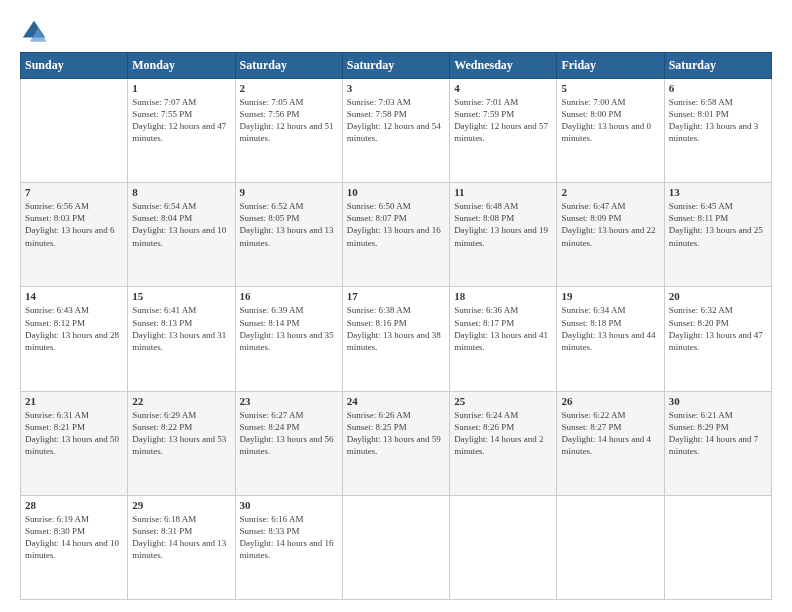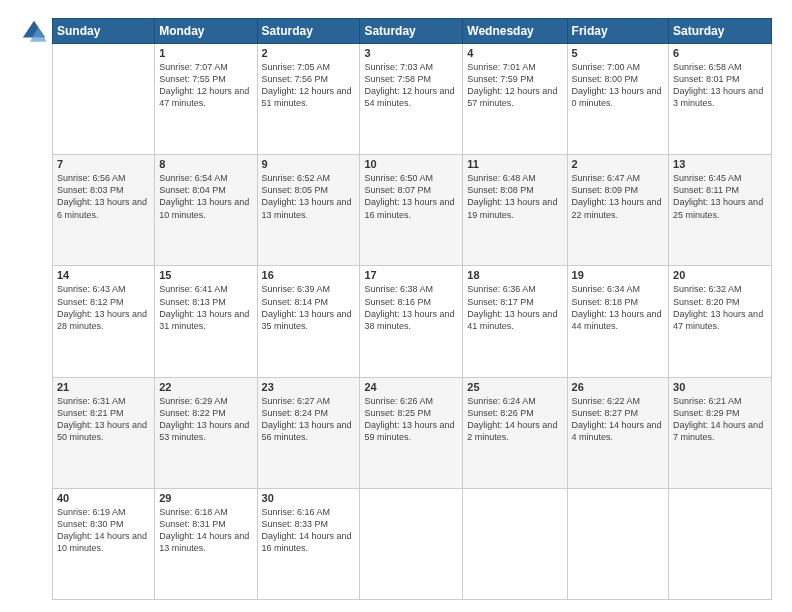--- a/index.html
+++ b/index.html
@@ -8,21 +8,22 @@
       height: 612px;
       font-family: Arial, sans-serif;
       background: #fff;
       overflow: hidden;
     }
     .page {
       width: 792px;
       height: 612px;
       padding: 18px 20px 12px 20px;
       display: flex;
-      flex-direction: row;
+      flex-direction: column;
+      font-family: Liberation Serif, serif;
     }
     .header {
       display: flex;
       align-items: flex-start;
       justify-content: space-between;
       margin-bottom: 6px;
     }
     .logo {
       display: flex;
       align-items: center;
@@ -247,21 +248,21 @@
             <span class="day-number">26</span>
             <div class="day-detail">Sunrise: 6:22 AM<br>Sunset: 8:27 PM<br>Daylight: 14 hours and 4 minutes.</div>
           </td>
           <td>
             <span class="day-number">30</span>
             <div class="day-detail">Sunrise: 6:21 AM<br>Sunset: 8:29 PM<br>Daylight: 14 hours and 7 minutes.</div>
           </td>
         </tr>
         <tr>
           <td>
-            <span class="day-number">40</span>
+            <span class="day-number">28</span>
             <div class="day-detail">Sunrise: 6:19 AM<br>Sunset: 8:30 PM<br>Daylight: 14 hours and 10 minutes.</div>
           </td>
           <td>
             <span class="day-number">29</span>
             <div class="day-detail">Sunrise: 6:18 AM<br>Sunset: 8:31 PM<br>Daylight: 14 hours and 13 minutes.</div>
           </td>
           <td>
             <span class="day-number">30</span>
             <div class="day-detail">Sunrise: 6:16 AM<br>Sunset: 8:33 PM<br>Daylight: 14 hours and 16 minutes.</div>
           </td>

